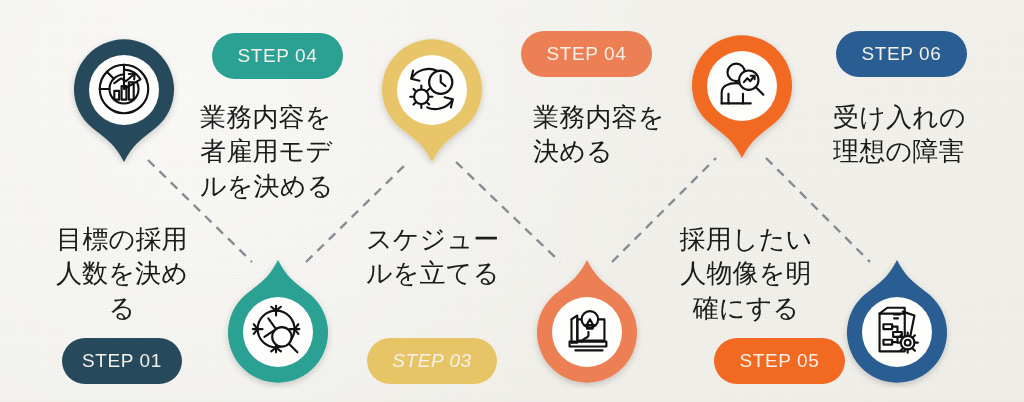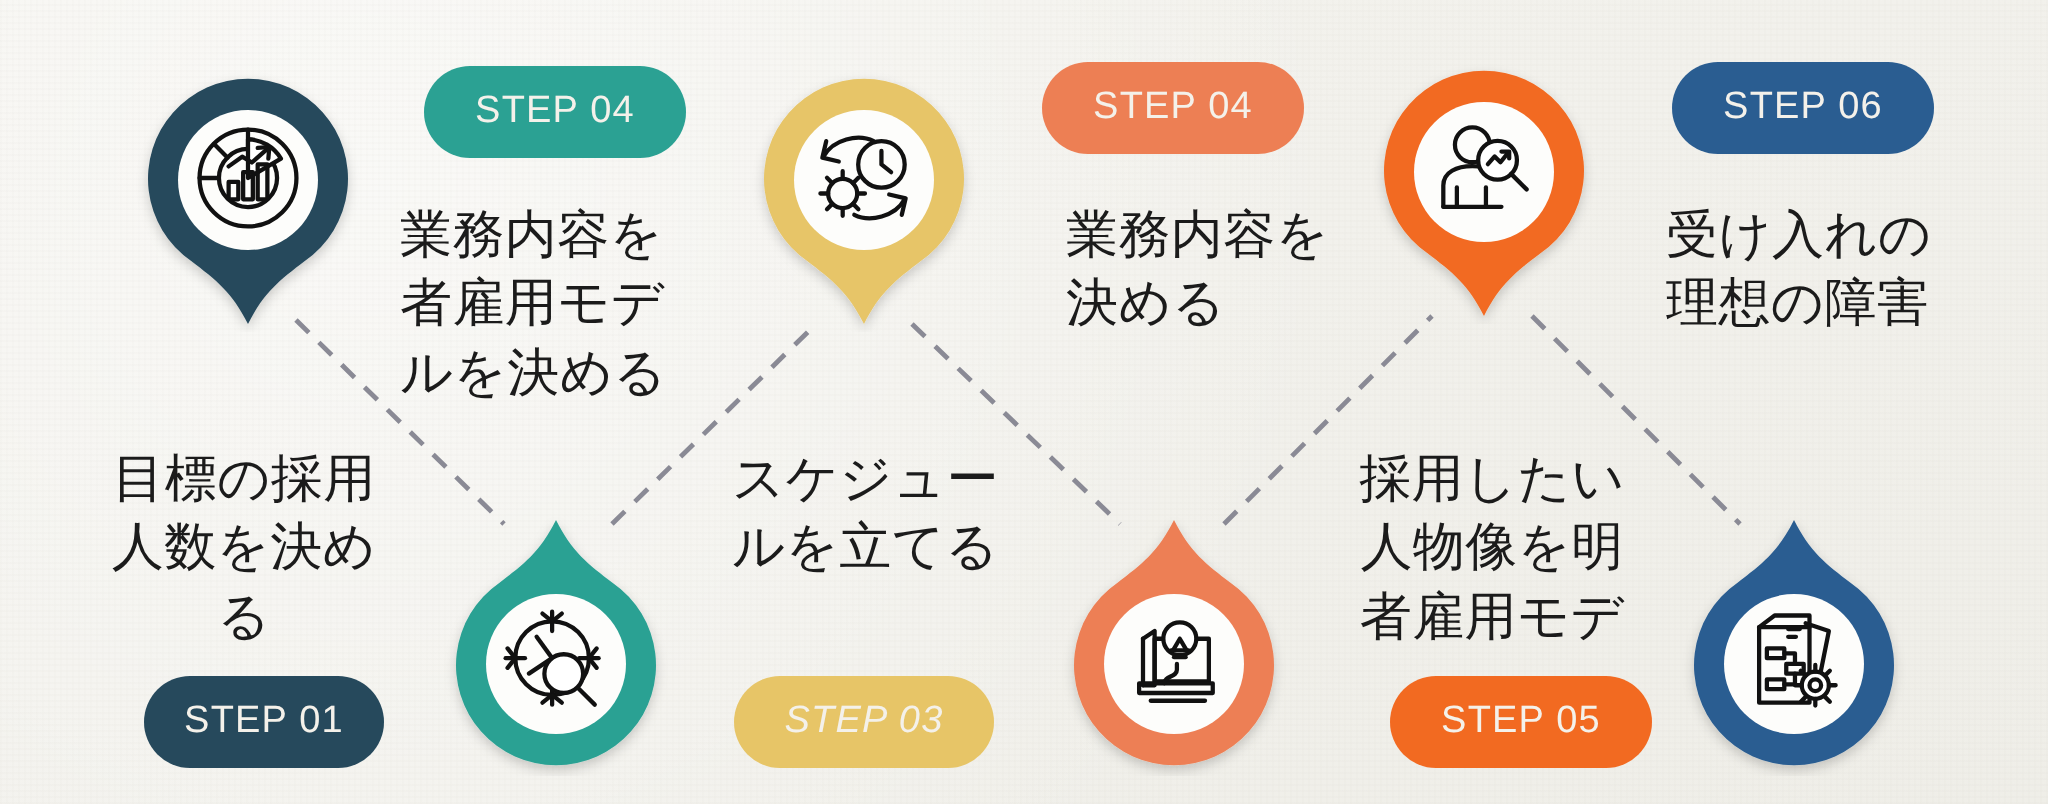--- a/index.html
+++ b/index.html
@@ -118,21 +118,21 @@
             <path d="M7 32 L17 32"></path>
             <path d="M14.5 14.5 L21.5 21.5"></path>
             <path d="M32 32 L49 22 A20 20 0 0 0 32 12 Z" fill="#fff"></path>
             <rect x="22" y="34" width="5" height="9"></rect>
             <rect x="29.5" y="29" width="5" height="14"></rect>
             <rect x="37" y="25" width="5" height="18"></rect>
             <path d="M22 26 L29 21 L34 24 L42 17"></path>
             <path d="M37 16.5 L43 16 L42.5 22"></path>
           </svg></div>
       </div>
-      <div class="badge" style="left: 72px; top: 338px; width: 120px; background: rgb(38, 73, 92);">STEP 01</div>
+      <div class="badge" style="left: 62px; top: 338px; width: 120px; background: rgb(38, 73, 92);">STEP 01</div>
       <div class="caption center" style="left: 30px; top: 222px; width: 184px; color: rgb(27, 27, 27);">目標の採用
 人数を決め
 る</div>
       <div class="pin up" style="left: 222px; top: 256px;">
         <div class="shape"><svg viewBox="0 0 112 132" xmlns="http://www.w3.org/2000/svg">
             <defs>
               <filter id="sh_2ba193_up" x="-30%" y="-30%" width="160%" height="160%">
                 <feDropShadow dx="0" dy="2.5" stdDeviation="3" flood-color="#000" flood-opacity="0.18"></feDropShadow>
               </filter>
             </defs>
@@ -224,24 +224,24 @@
             <path d="M11 51 L11 40 C11 33, 18 30, 26 30 C30 30, 34 31, 37 33"></path>
             <path d="M11 51 L41 51"></path>
             <path d="M18 51 L18 41"></path>
             <path d="M33 51 L33 41"></path>
             <circle cx="39" cy="27" r="10" fill="#fff"></circle>
             <path d="M46 34 L54 42"></path>
             <path d="M34 29 L37.5 25 L40.5 28 L44.5 23"></path>
             <path d="M41 22.5 L45 22.5 L45 26"></path>
           </svg></div>
       </div>
-      <div class="badge" style="left: 695px; top: 338px; width: 131px; background: rgb(242, 106, 33);">STEP 05</div>
+      <div class="badge" style="left: 714px; top: 338px; width: 131px; background: rgb(242, 106, 33);">STEP 05</div>
       <div class="caption center" style="left: 668px; top: 222px; width: 156px; color: rgb(27, 27, 27);">採用したい
 人物像を明
-者雇用モデ</div>
+確にする</div>
       <div class="pin up" style="left: 841px; top: 256px;">
         <div class="shape"><svg viewBox="0 0 112 132" xmlns="http://www.w3.org/2000/svg">
             <defs>
               <filter id="sh_2a5d91_up" x="-30%" y="-30%" width="160%" height="160%">
                 <feDropShadow dx="0" dy="2.5" stdDeviation="3" flood-color="#000" flood-opacity="0.18"></feDropShadow>
               </filter>
             </defs>
             <path d="M56 4 C64 20, 72 26, 84.4 35.5 A50 50 0 1 1 27.6 35.5 C40 26, 48 20, 56 4 Z" fill="#2a5d91" filter="url(#sh_2a5d91_up)"></path>
             <circle cx="56" cy="76" r="35" fill="#fdfdfb"></circle>
           </svg></div>

